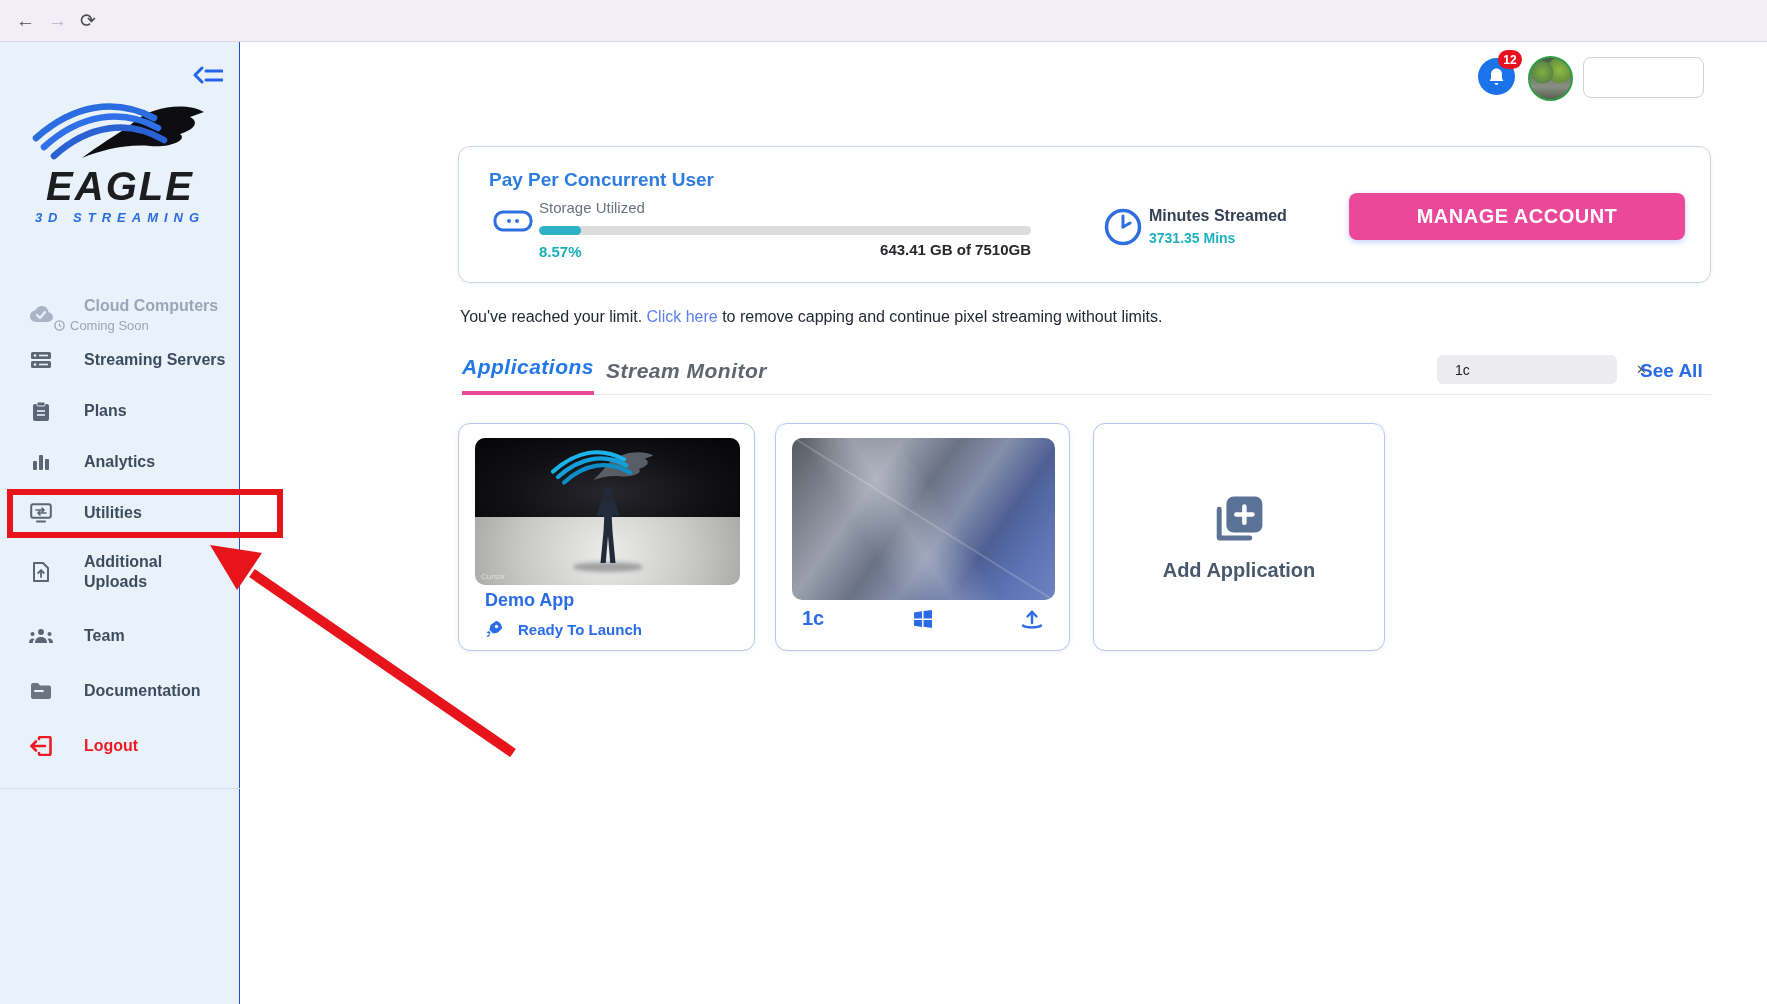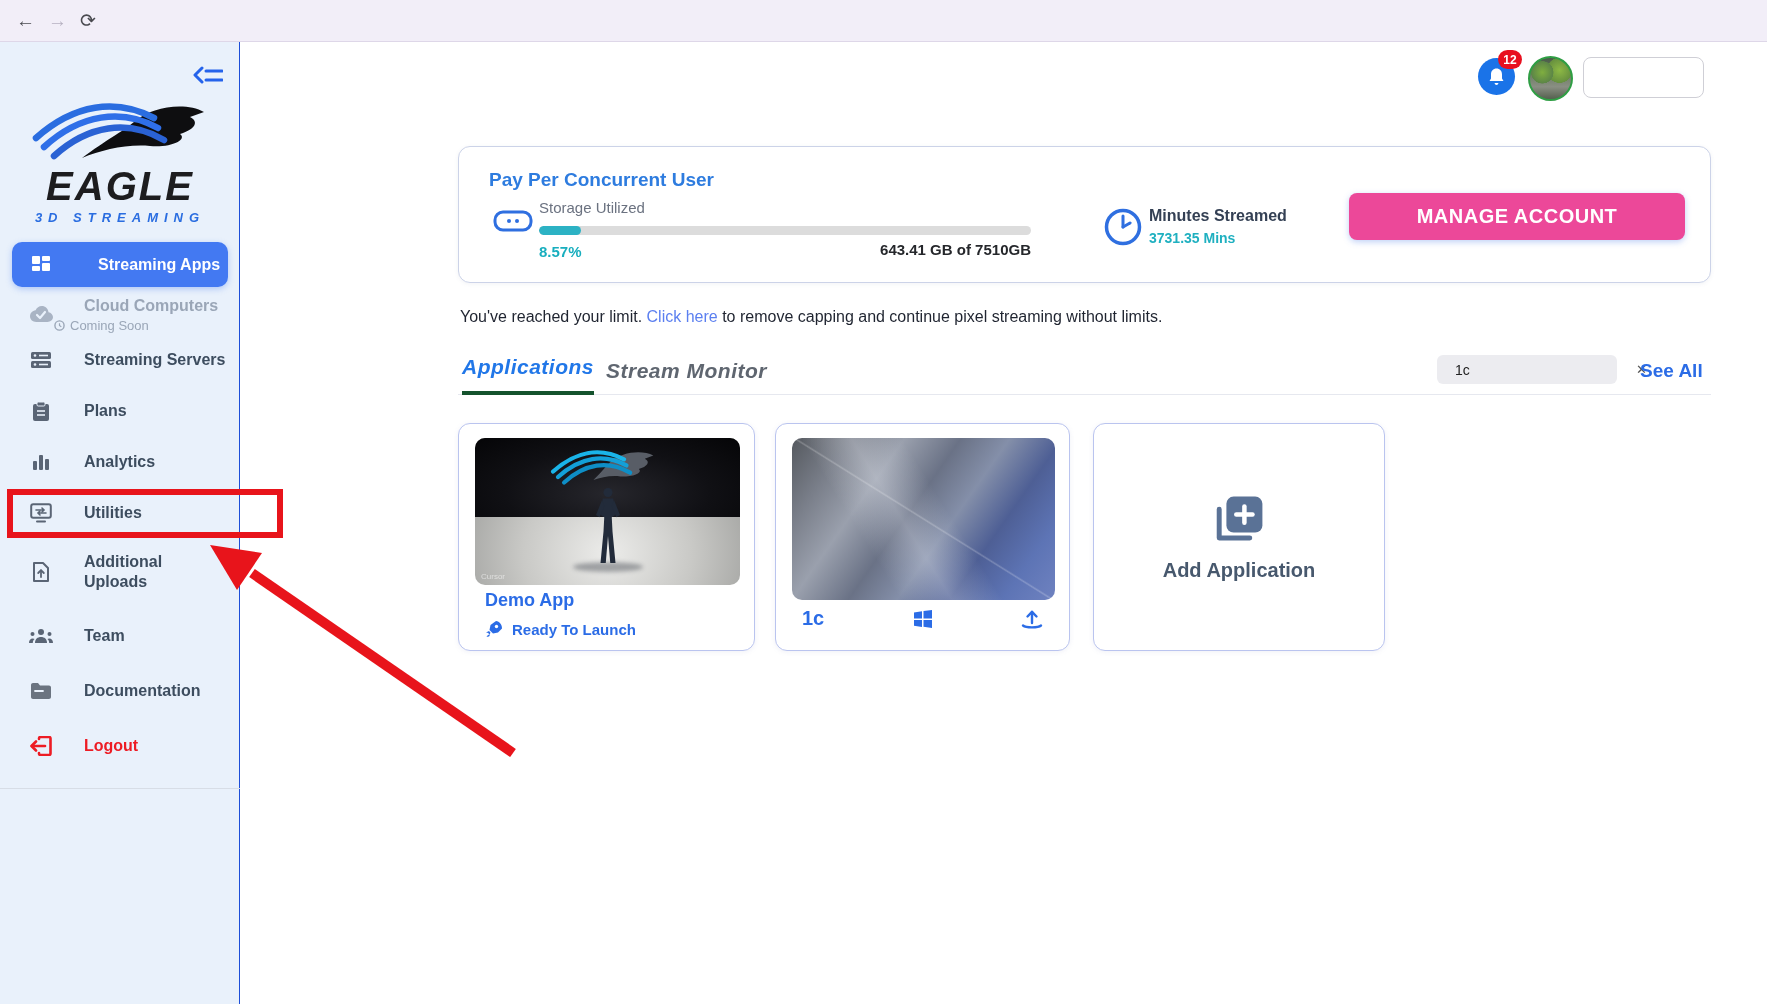--- a/index.html
+++ b/index.html
@@ -56,21 +56,21 @@
   .minutes-value { position:absolute; left:690px; top:83px; font-size:14px; font-weight:700; color:#1fb0c0; }
   .manage-btn { position:absolute; left:890px; top:46px; width:336px; height:47px; background:#ec4899; border:none; border-radius:8px; color:#fff; font-family:"Liberation Sans",sans-serif; font-size:20px; font-weight:700; letter-spacing:.5px; cursor:pointer; box-shadow:0 2px 6px rgba(74,122,232,.35); }
 
   
   .limit-notice { position:absolute; left:460px; top:308px; font-size:16px; color:#1f2430; }
   .limit-link { color:#5b7ff0; cursor:pointer; }
 
   
   .tabs-row { position:absolute; left:458px; top:350px; width:1253px; height:45px; border-bottom:1px solid #e6e8ef; }
   .tab { position:absolute; bottom:-1px; font-size:21px; font-weight:800; font-style:italic; letter-spacing:.5px; padding-bottom:12px; cursor:pointer; color:#5f6670; }
-  .tab.active { color:#2177e8; border-bottom:4px solid #14532d; }
+  .tab.active { color:#2177e8; border-bottom:4px solid #ec4899; }
   .tab-apps { left:4px; }
   .tab-monitor { left:148px; }
   .search-box { position:absolute; left:1437px; top:355px; width:180px; height:29px; background:#ececf0; border-radius:6px; display:flex; align-items:center; padding:0 10px; }
   .search-input { flex:1; border:none; background:transparent; outline:none; font-family:"Liberation Sans",sans-serif; font-size:14px; color:#222; margin-left:8px; }
   .clear-glyph { font-size:13px; color:#555; cursor:pointer; }
   .see-all { position:absolute; left:1640px; top:360px; font-size:19px; font-weight:700; color:#2b6ce6; cursor:pointer; }
 
   
   .app-card { position:absolute; top:423px; height:228px; background:#fff; border:1px solid #bac4ef; border-radius:12px; box-shadow:0 1px 5px rgba(110,120,180,.10); }
   .card-demo { left:458px; width:297px; }
@@ -86,21 +86,21 @@
   .demo-eagle { position:absolute; left:72px; top:6px; }
   .demo-figure { position:absolute; left:118px; top:48px; }
   .demo-shadow { position:absolute; left:98px; top:124px; width:70px; height:10px; border-radius:50%; background:rgba(30,35,45,.35); filter:blur(2px); }
   .thumb-1c { width:263px; height:162px;
     background:
       linear-gradient(32deg, rgba(255,255,255,0) 49.5%, rgba(255,255,255,.22) 50%, rgba(255,255,255,0) 50.6%),
       linear-gradient(58deg, rgba(255,255,255,0) 30%, rgba(235,238,245,.28) 44%, rgba(255,255,255,0) 58%),
       linear-gradient(125deg, #55595f 0%, #7a7f8a 16%, #9aa0ad 30%, #6a7286 45%, #848fa9 58%, #4e5f95 72%, #5d74b5 86%, #6f82c0 100%);
   }
   .card-title { position:absolute; left:26px; top:166px; font-size:18px; font-weight:700; color:#2b6ce6; cursor:pointer; }
-  .card-status { position:absolute; left:26px; top:196px; display:flex; align-items:center; gap:9px; font-size:15px; font-weight:700; color:#2b6ce6; }
+  .card-status { position:absolute; left:26px; top:196px; display:flex; align-items:center; gap:15px; font-size:15px; font-weight:700; color:#2b6ce6; }
   .row-1c { position:absolute; left:26px; right:26px; top:183px; display:flex; align-items:center; justify-content:space-between; }
   .title-1c { font-size:20px; font-weight:700; color:#2b6ce6; cursor:pointer; }
   .add-inner { position:absolute; left:0; top:0; width:100%; height:100%; display:flex; flex-direction:column; align-items:center; justify-content:center; gap:12px; }
   .add-label { font-size:20px; font-weight:700; color:#47586d; }
 
   
   .annot-rect { position:absolute; left:7px; top:489px; width:276px; height:49px; border:6px solid #e8141b; z-index:20; pointer-events:none; }
   .annot-arrow { position:absolute; inset:0; z-index:20; pointer-events:none; }
 </style>
 </head>
@@ -129,33 +129,20 @@
       <svg width="180" height="62" viewBox="0 0 180 62">
         <path d="M104,24 C122,8 156,4 174,14 L160,19 C170,24 164,32 150,36 C158,42 140,50 120,48 C96,46 72,52 52,60 C76,42 92,34 104,24 Z" fill="#0e0e10"></path>
         <path d="M6,40 C44,6 86,0 124,20" stroke="#2a6de0" stroke-width="6.5" fill="none" stroke-linecap="round"></path>
         <path d="M14,49 C50,16 92,10 128,30" stroke="#2f6fe8" stroke-width="6.5" fill="none" stroke-linecap="round"></path>
         <path d="M24,58 C58,27 98,21 134,42" stroke="#2a62d4" stroke-width="6.5" fill="none" stroke-linecap="round"></path>
       </svg>
       <div class="brand-name">EAGLE</div>
       <div class="brand-tag">3D STREAMING</div>
     </div>
 
-    <div class="menu-item active" style="top:200px;height:45px">
-      <span class="menu-icon">
-        <svg width="22" height="22" viewBox="0 0 22 22">
-            <g fill="#fff">
-              <rect x="2" y="2" width="8" height="8" rx="1"></rect>
-              <rect x="12" y="2" width="8" height="5" rx="1"></rect>
-              <rect x="2" y="12" width="8" height="5" rx="1"></rect>
-              <rect x="12" y="9" width="8" height="8" rx="1"></rect>
-            </g>
-          </svg>
-      </span>
-      <span class="menu-label">Streaming Apps</span>
-    </div>
 
     <div class="menu-item disabled" style="top:250px;height:44px">
       <span class="menu-icon">
         <svg width="26" height="20" viewBox="0 0 26 20">
             <path d="M20.5,8.2 C20.2,4.7 17.3,2 13.8,2 C11,2 8.6,3.7 7.6,6.2 C4.5,6.5 2,9.1 2,12.3 C2,15.7 4.8,18 8.2,18 L19.5,18 C22.5,18 25,16 25,13.1 C25,10.6 23,8.6 20.5,8.2 Z" fill="#a9b4c4"></path>
             <polyline points="9,11 12,14 17,8" stroke="#e9f1fb" stroke-width="2.2" fill="none" stroke-linecap="round" stroke-linejoin="round"></polyline>
           </svg>
       </span>
       <span>
         <span class="menu-label">Cloud Computers</span>

